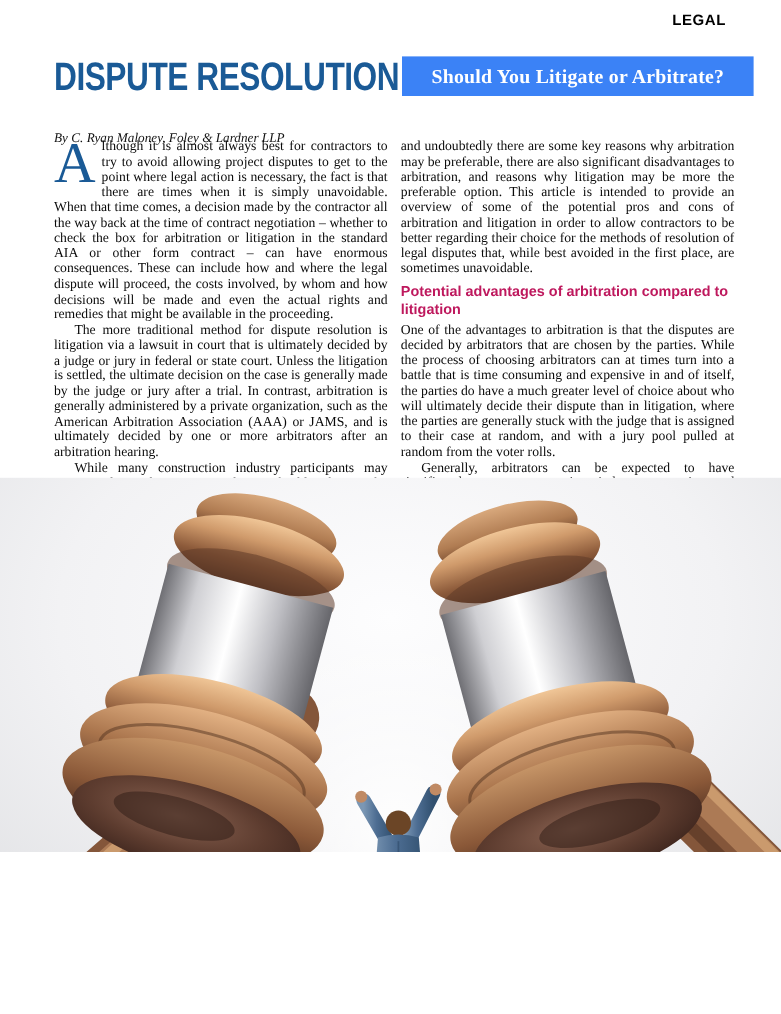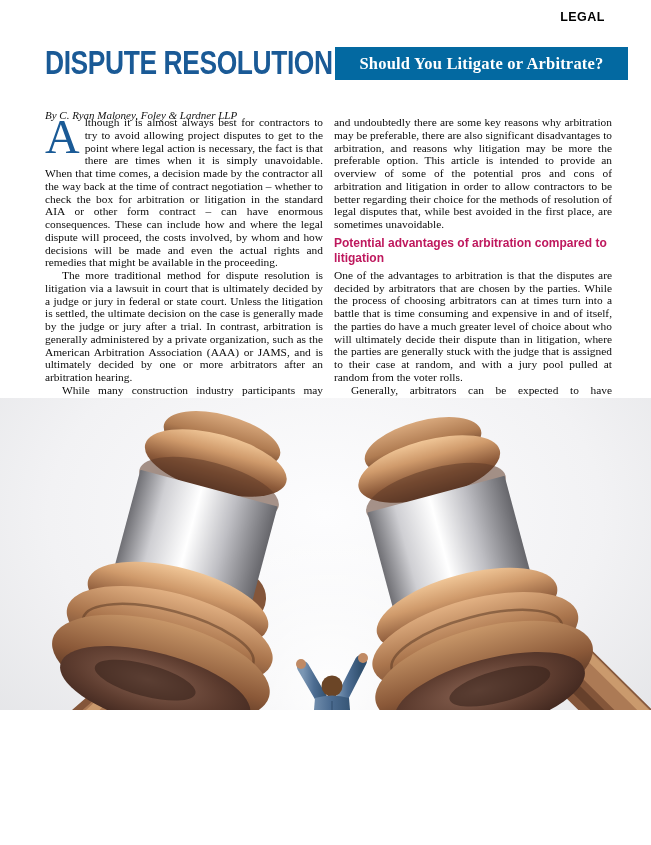--- a/index.html
+++ b/index.html
@@ -11,32 +11,32 @@
     font-family:"Liberation Serif",serif;
     color:#0a0a0a;
   }
   .page-tag{
     position:absolute;top:10px;right:46px;
     font-family:"Liberation Sans",sans-serif;
     font-weight:700;font-size:12.5px;letter-spacing:.5px;color:#000;
   }
   .masthead{
     position:absolute;top:47px;left:45px;right:23px;height:33px;
-    display:flex;align-items:flex-end;
+    display:flex;align-items:center;
   }
   .title-wrap{width:290px;overflow:visible;}
   .page-title{
     margin:0;white-space:nowrap;
     font-family:"Liberation Sans",sans-serif;
     font-weight:700;font-size:33px;line-height:34px;letter-spacing:-.5px;
     color:#1a5a96;
     transform:scaleX(.80);transform-origin:0 50%;
   }
   .title-badge{
-    flex:1;background:#0369a1;color:#ffffff;
+    flex:1;background:#3b82f6;color:#ffffff;
     font-family:"Liberation Serif",serif;font-weight:700;
     font-size:16.5px;line-height:33px;text-align:center;
     letter-spacing:.2px;
   }
   .byline{
     position:absolute;top:109px;left:45px;
     font-style:italic;font-size:11px;color:#111;
   }
   .columns{
     position:absolute;top:116px;left:45px;width:567px;height:286px;

